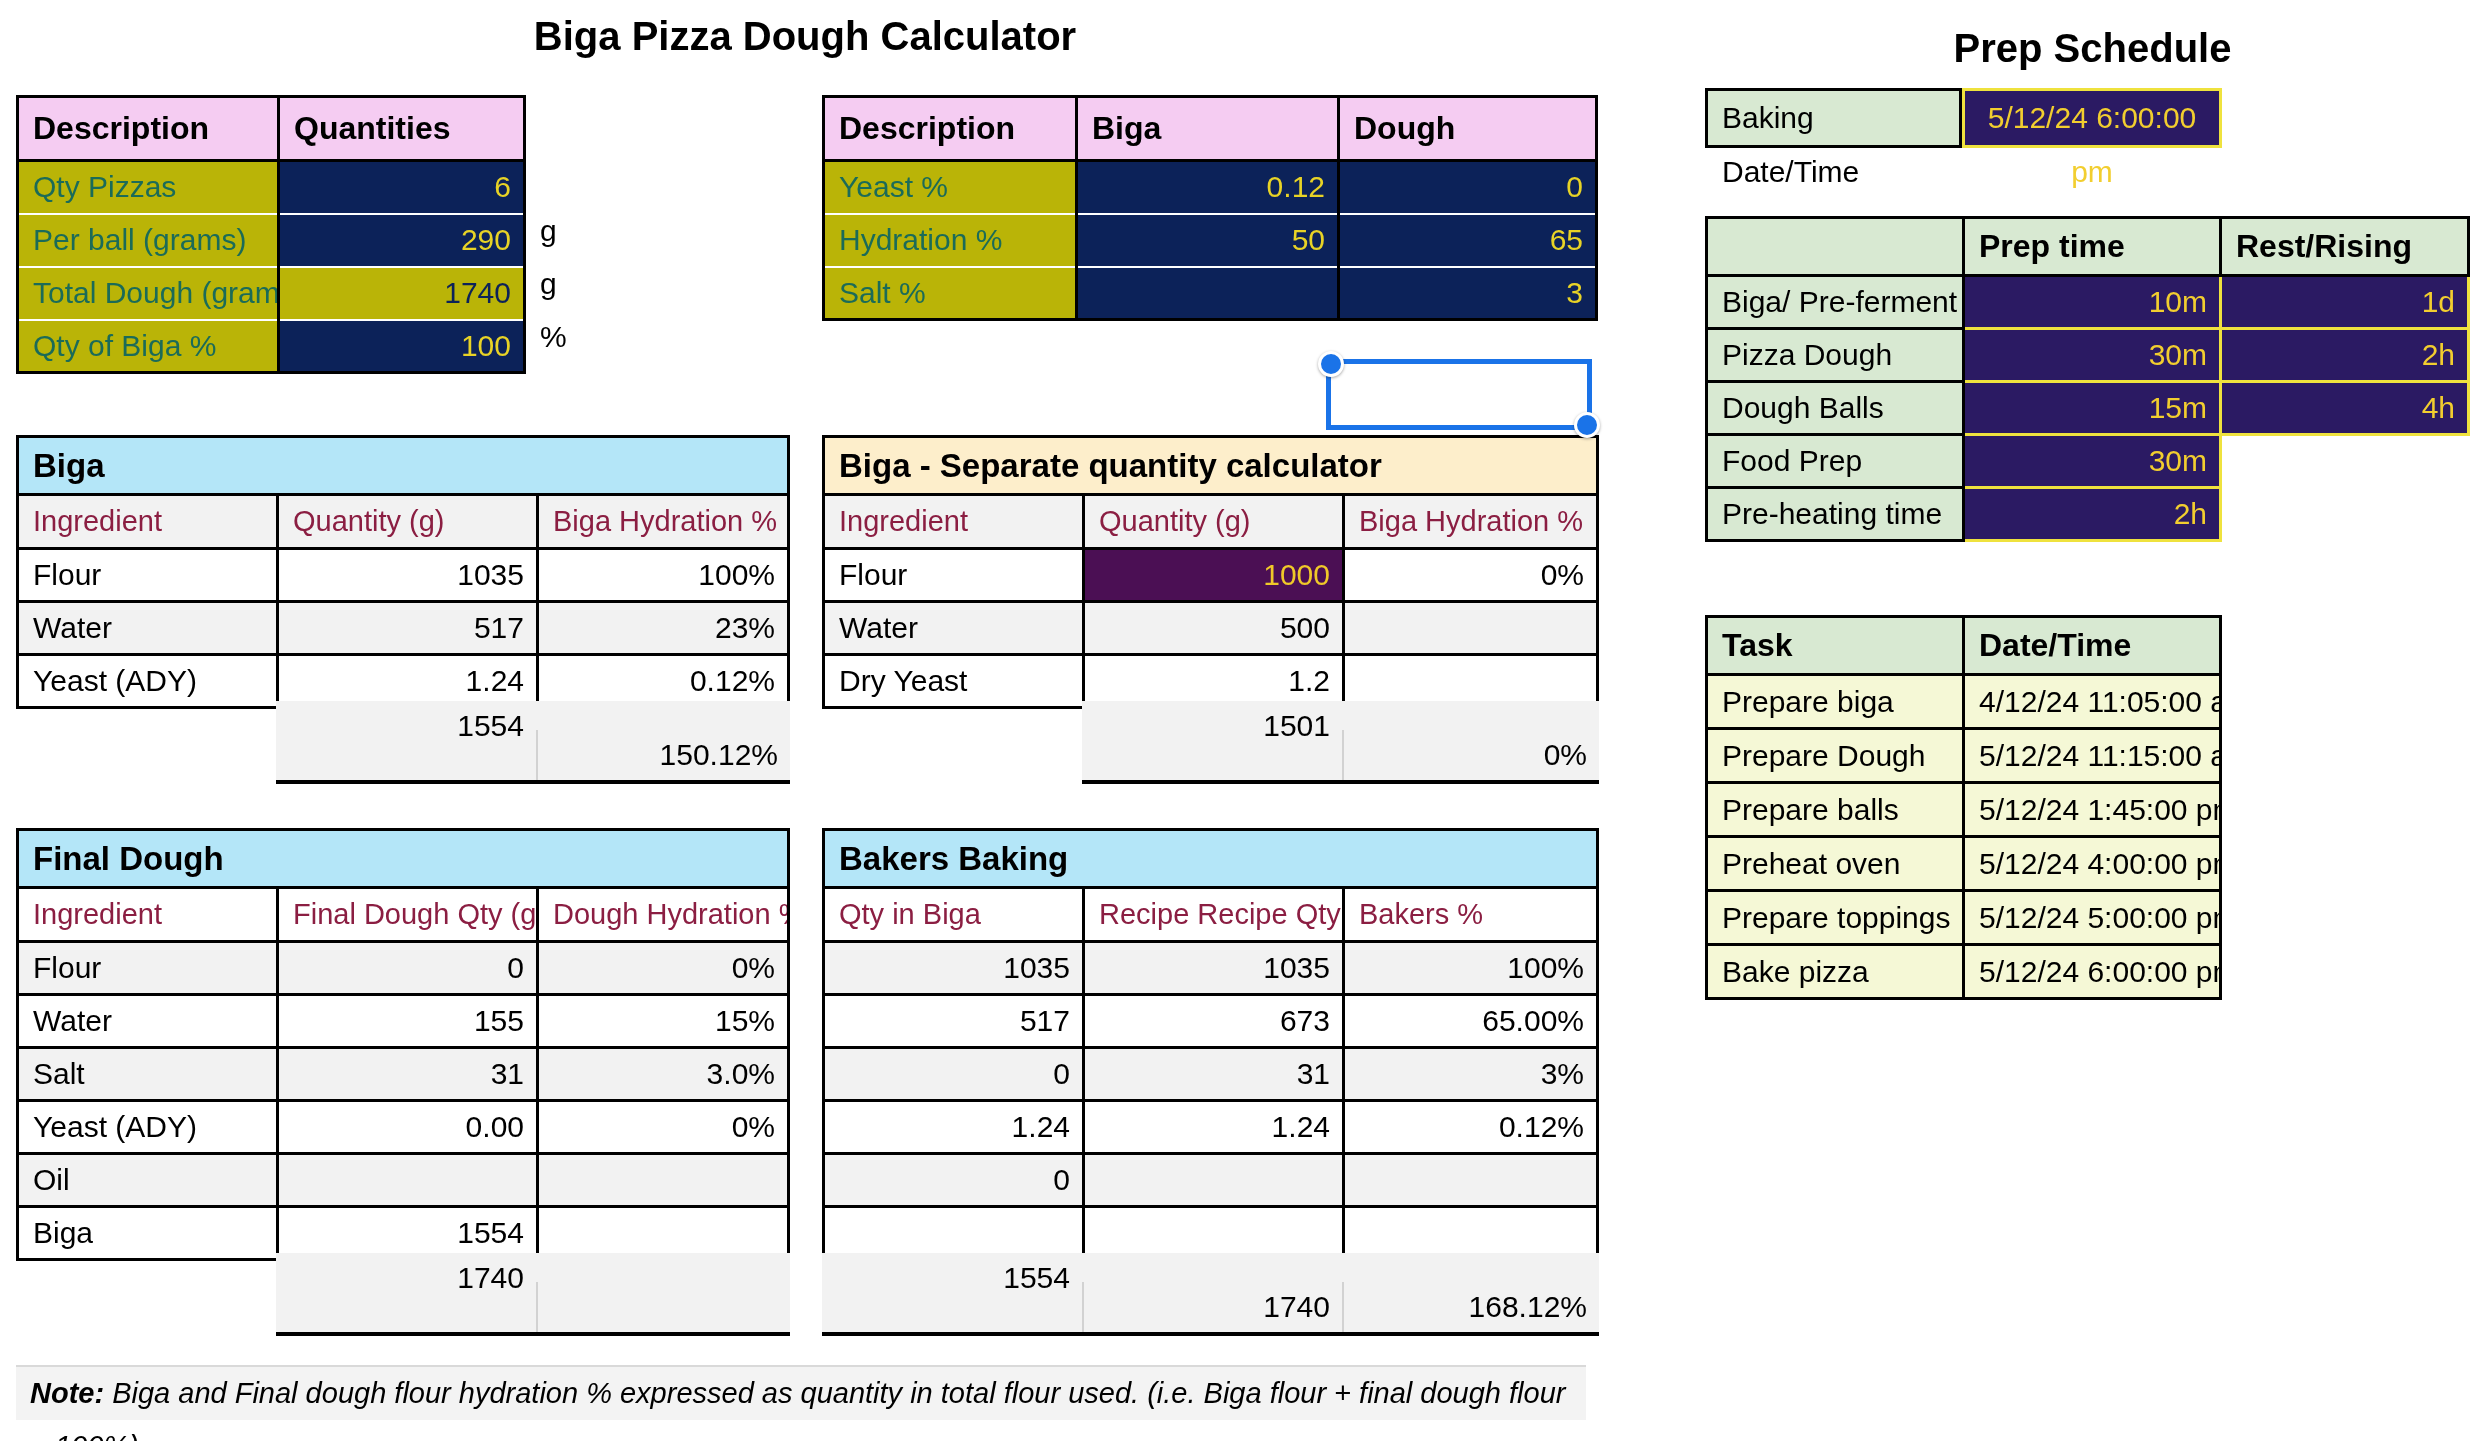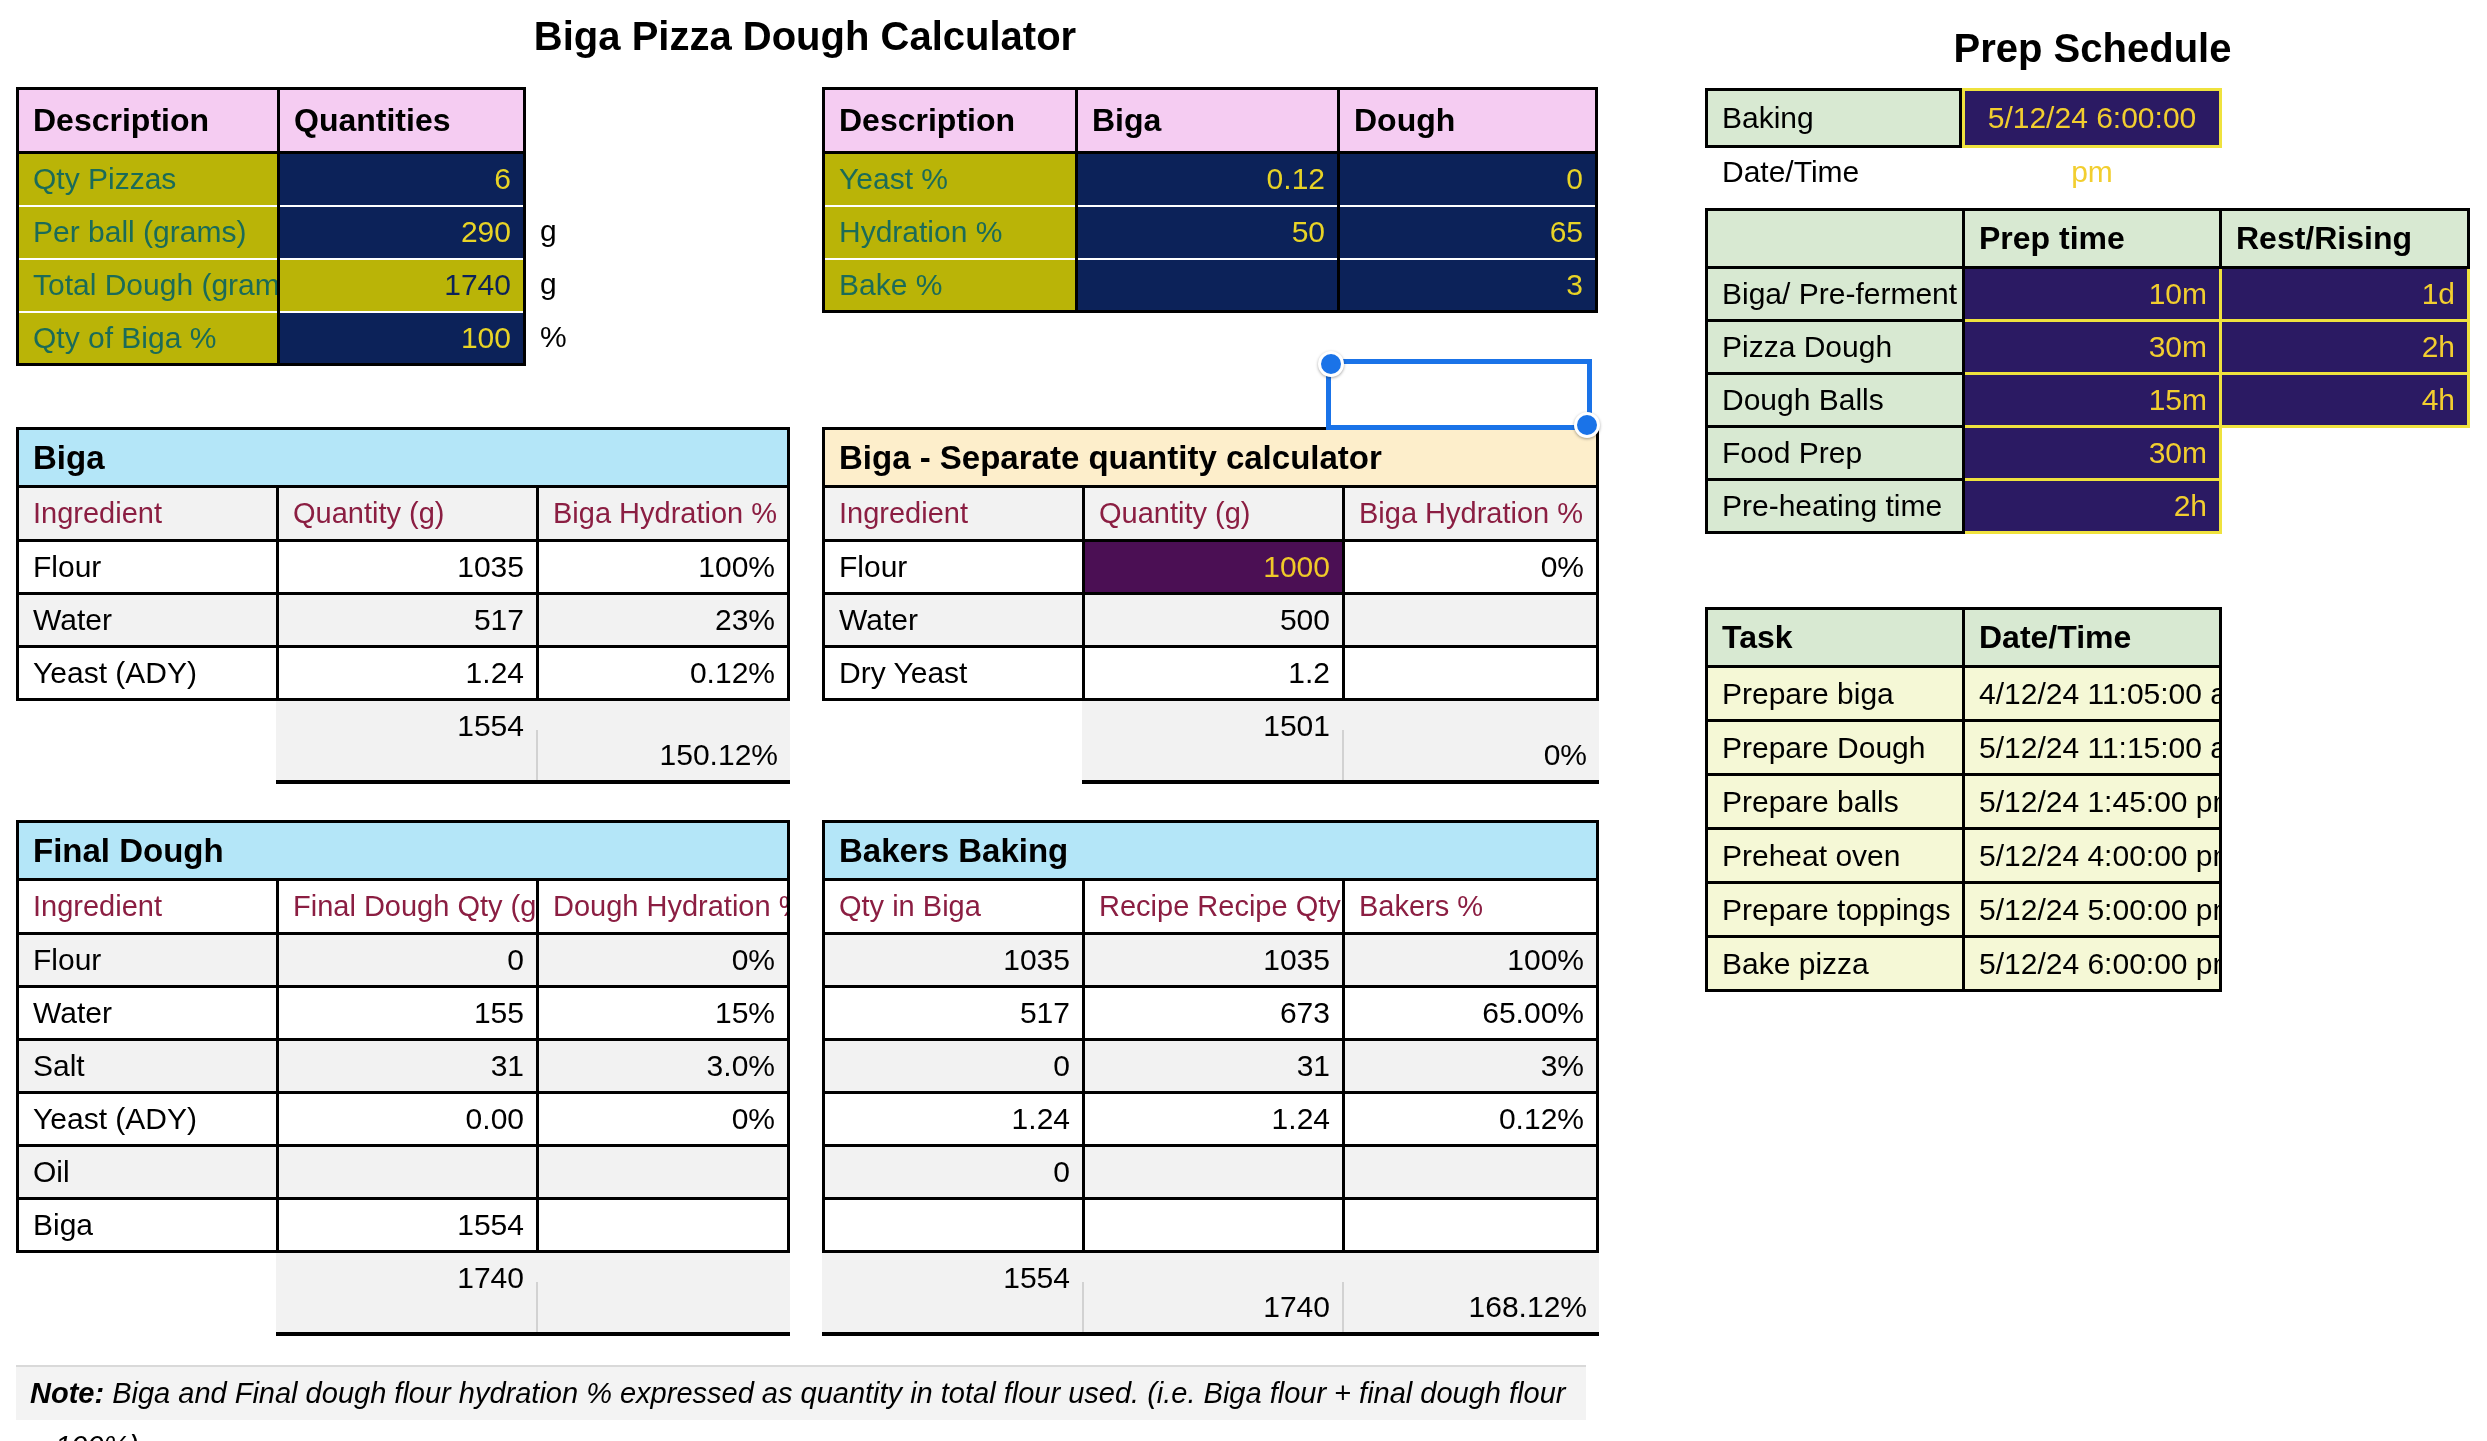--- a/index.html
+++ b/index.html
@@ -4,21 +4,21 @@
 <style>
   html,body{margin:0;padding:0;background:#fff;}
   #stage{position:relative;width:2487px;height:1441px;background:#ffffff;overflow:hidden;
          font-family:"Liberation Sans",sans-serif;color:#000;}
   .abs{position:absolute;box-sizing:border-box;}
 
   
   .big-title{font-size:40px;font-weight:700;text-align:center;line-height:48px;}
 
   
-  table.sheet{border-collapse:collapse;table-layout:fixed;position:absolute;}
+  table.sheet{border-collapse:collapse;table-layout:fixed;position:absolute;margin-top:8px;}
   table.sheet td,table.sheet th{box-sizing:border-box;overflow:hidden;white-space:nowrap;
       font-family:"Liberation Sans",sans-serif;}
 
   
   .t-top th{background:#f5ccf2;border:3px solid #000;font-size:32px;font-weight:700;
       text-align:left;padding:0 0 0 14px;height:64px;}
   .t-top td{height:53px;font-size:30px;}
   .t-top td.lab{background:#bab407;color:#1b6b58;border-left:3px solid #000;
       border-right:3px solid #000;border-bottom:2px solid rgba(255,255,255,.5);
       text-align:left;padding-left:14px;}
@@ -131,21 +131,21 @@
       <td class="lab">Yeast %</td>
       <td class="val">0.12</td>
       <td class="val">0</td>
     </tr>
     <tr>
       <td class="lab">Hydration %</td>
       <td class="val">50</td>
       <td class="val">65</td>
     </tr>
     <tr>
-      <td class="lab">Bake %</td>
+      <td class="lab">Salt %</td>
       <td class="val"></td>
       <td class="val">3</td>
     </tr>
   </tbody>
     </table>
 
   <div class="abs sel" style="left:1326px;top:359px;width:266px;height:71px;">
     <div class="hdl" style="left:-13px;top:-13px;"></div>
     <div class="hdl" style="right:-13px;bottom:-13px;"></div>
   </div>

